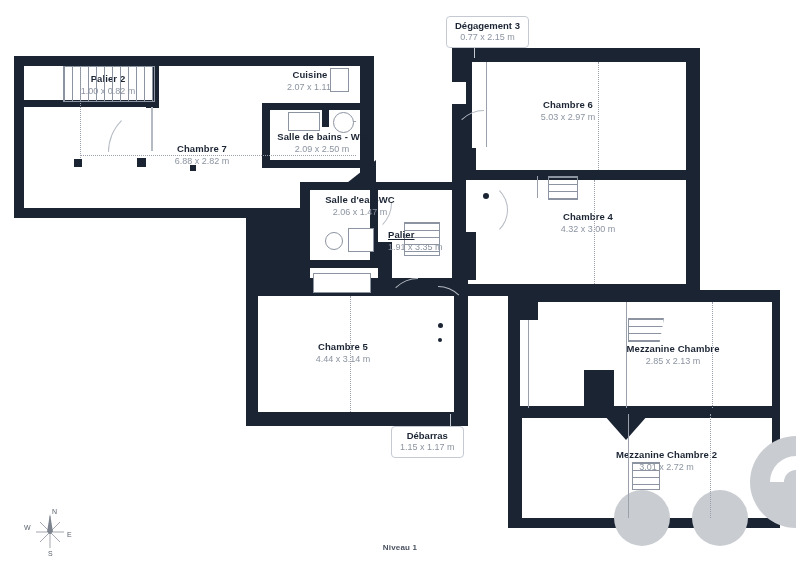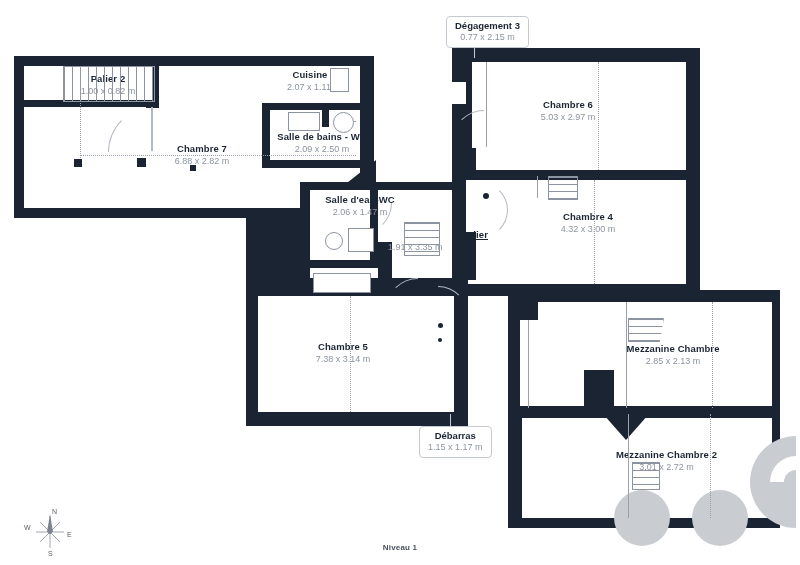--- a/index.html
+++ b/index.html
@@ -290,21 +290,21 @@
               border-color:#b4bac3; border-left-color:transparent;
               border-bottom-color:transparent; border-right-color:transparent;
               clip-path: polygon(50% 0, 100% 0, 100% 50%, 50% 50%);"></div>
 
   <div class="label" style="left:300px; top:195px; width:120px; z-index:25;">
     <span class="nm">Salle d'eau-WC</span>
     <span class="dm">2.06 x 1.47 m</span>
   </div>
 
   <div class="label" style="left:388px; top:230px; width:100px; z-index:25; text-align:left;">
-    <span class="nm" style="text-align:right;text-decoration:underline;">Palier</span>
+    <span class="nm" style="text-align:left;text-decoration:underline;">Palier</span>
     <span class="dm">1.91 x 3.35 m</span>
   </div>
 
 
   <div class="wall" style="left:452px; top:48px; width:248px; height:248px;"></div>
   <div class="floor" style="left:472px; top:62px; width:214px; height:110px;"></div>
   <div class="floor" style="left:466px; top:180px; width:220px; height:104px;"></div>
 
   <div class="floor" style="left:452px; top:82px; width:14px; height:22px;"></div>
 
@@ -343,24 +343,24 @@
 
   <div class="wall" style="left:246px; top:278px; width:222px; height:148px;"></div>
   <div class="floor" style="left:258px; top:296px; width:196px; height:116px;"></div>
 
   <div class="vdot" style="left:350px; top:296px; height:116px;"></div>
   <div class="dot" style="left:438px; top:323px; width:5px; height:5px; border-radius:50%;"></div>
   <div class="dot" style="left:438px; top:338px; width:4px; height:4px; border-radius:50%;"></div>
 
   <div class="label" style="left:283px; top:342px; width:120px;">
     <span class="nm">Chambre 5</span>
-    <span class="dm">7.38 x 3.14 m</span>
-  </div>
-
-  <div class="callout" style="left:419px; top:426px;">
+    <span class="dm">4.44 x 3.14 m</span>
+  </div>
+
+  <div class="callout" style="left:391px; top:426px;">
     <span class="nm">Débarras</span>
     <span class="dm">1.15 x 1.17 m</span>
   </div>
   <div class="leader" style="left:450px; top:414px; height:14px;"></div>
 
   <div class="wall" style="left:508px; top:290px; width:272px; height:238px;"></div>
   <div class="floor" style="left:520px; top:302px; width:252px; height:106px;"></div>
   <div class="floor" style="left:522px; top:414px; width:250px; height:104px;"></div>
 
   <div class="wall" style="left:508px; top:302px; width:30px; height:18px;"></div>

